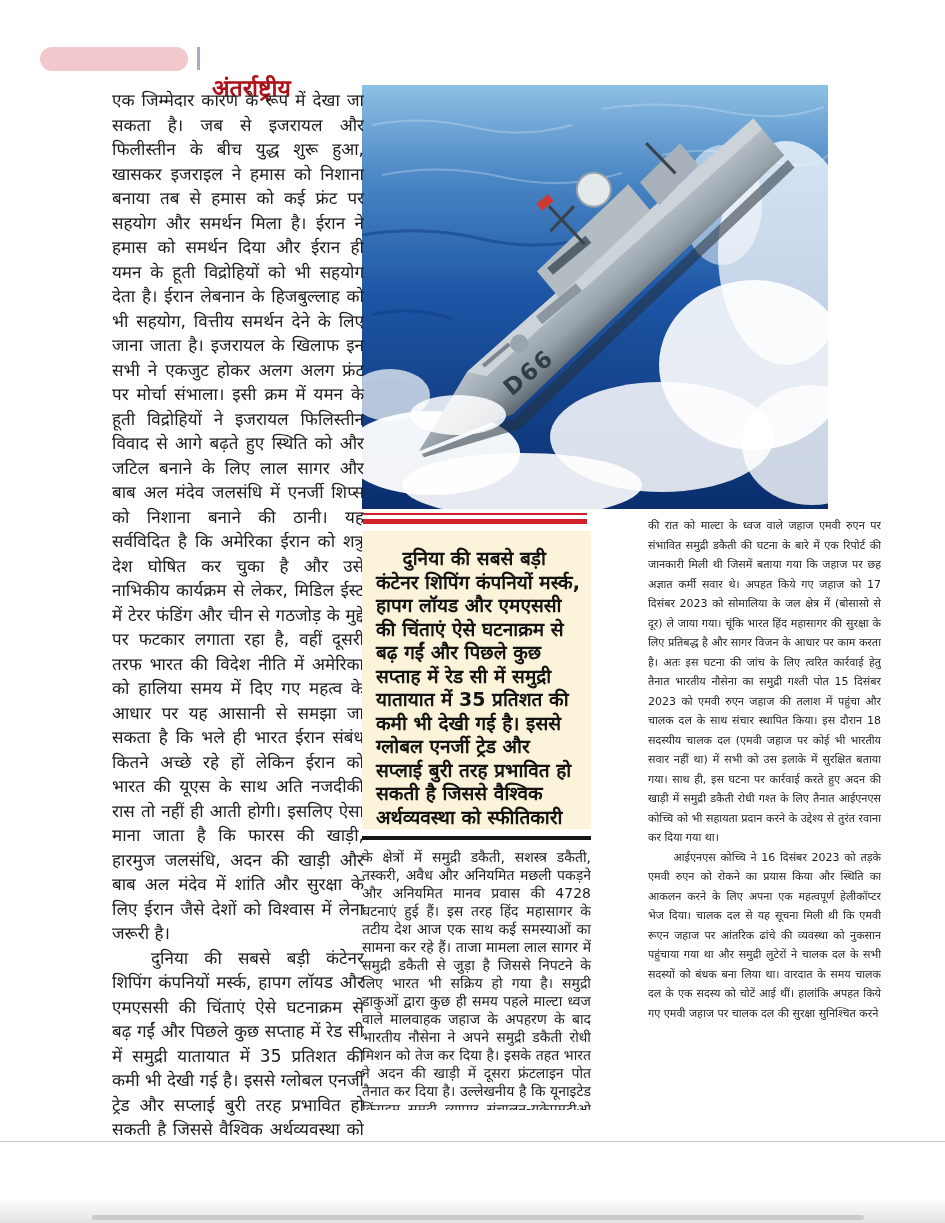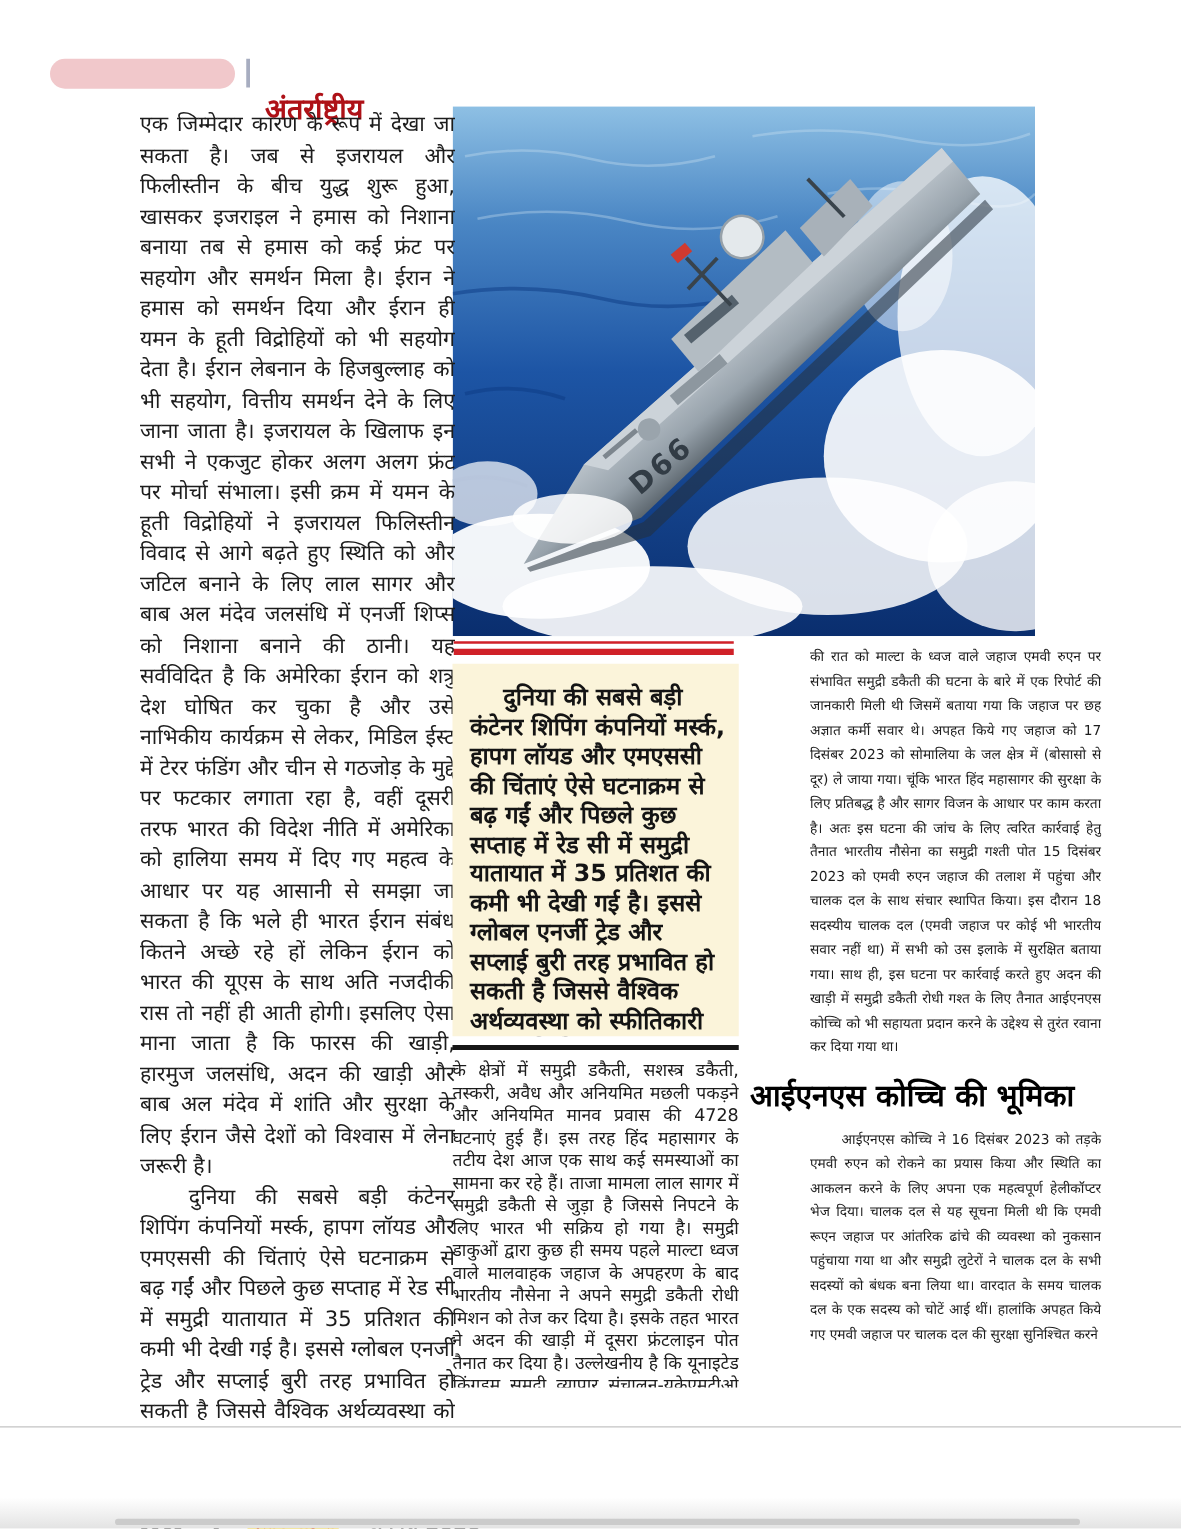--- a/index.html
+++ b/index.html
@@ -127,21 +127,20 @@
   </div>
 
   <div class="rule-black"></div>
 
   <div class="col col-mid">
     <p class="body-mid">के क्षेत्रों में समुद्री डकैती, सशस्त्र डकैती, तस्करी, अवैध और अनियमित मछली पकड़ने और अनियमित मानव प्रवास की 4728 घटनाएं हुई हैं। इस तरह हिंद महासागर के तटीय देश आज एक साथ कई समस्याओं का सामना कर रहे हैं। ताजा मामला लाल सागर में समुद्री डकैती से जुड़ा है जिससे निपटने के लिए भारत भी सक्रिय हो गया है। समुद्री डाकुओं द्वारा कुछ ही समय पहले माल्टा ध्वज वाले मालवाहक जहाज के अपहरण के बाद भारतीय नौसेना ने अपने समुद्री डकैती रोधी मिशन को तेज कर दिया है। इसके तहत भारत ने अदन की खाड़ी में दूसरा फ्रंटलाइन पोत तैनात कर दिया है। उल्लेखनीय है कि यूनाइटेड किंगडम समुद्री व्यापार संचालन-यूकेएमटीओ के पोर्टल पर 14 दिसंबर 2023</p>
   </div>
 
   <div class="col col-right">
     <p class="body-right">की रात को माल्टा के ध्वज वाले जहाज एमवी रुएन पर संभावित समुद्री डकैती की घटना के बारे में एक रिपोर्ट की जानकारी मिली थी जिसमें बताया गया कि जहाज पर छह अज्ञात कर्मी सवार थे। अपहत किये गए जहाज को 17 दिसंबर 2023 को सोमालिया के जल क्षेत्र में (बोसासो से दूर) ले जाया गया। चूंकि भारत हिंद महासागर की सुरक्षा के लिए प्रतिबद्ध है और सागर विजन के आधार पर काम करता है। अतः इस घटना की जांच के लिए त्वरित कार्रवाई हेतु तैनात भारतीय नौसेना का समुद्री गश्ती पोत 15 दिसंबर 2023 को एमवी रुएन जहाज की तलाश में पहुंचा और चालक दल के साथ संचार स्थापित किया। इस दौरान 18 सदस्यीय चालक दल (एमवी जहाज पर कोई भी भारतीय सवार नहीं था) में सभी को उस इलाके में सुरक्षित बताया गया। साथ ही, इस घटना पर कार्रवाई करते हुए अदन की खाड़ी में समुद्री डकैती रोधी गश्त के लिए तैनात आईएनएस कोच्चि को भी सहायता प्रदान करने के उद्देश्य से तुरंत रवाना कर दिया गया था।</p>
-    <h2 class="col-heading right-heading">आईएनएस कोच्चि की भूमिका</h2>
     <p class="body-right indent">आईएनएस कोच्चि ने 16 दिसंबर 2023 को तड़के एमवी रुएन को रोकने का प्रयास किया और स्थिति का आकलन करने के लिए अपना एक महत्वपूर्ण हेलीकॉप्टर भेज दिया। चालक दल से यह सूचना मिली थी कि एमवी रूएन जहाज पर आंतरिक ढांचे की व्यवस्था को नुकसान पहुंचाया गया था और समुद्री लुटेरों ने चालक दल के सभी सदस्यों को बंधक बना लिया था। वारदात के समय चालक दल के एक सदस्य को चोटें आई थीं। हालांकि अपहत किये गए एमवी जहाज पर चालक दल की सुरक्षा सुनिश्चित करने</p>
   </div>
 
   <div class="footer-rule"></div>
   <div class="footer">
     <span class="page-number">60</span>
     <span class="footer-bar"></span>
     <span class="magazine-logo">दस्तक टाइम्स</span>
     <span class="issue-date">जनवरी 2020</span>
   </div>

